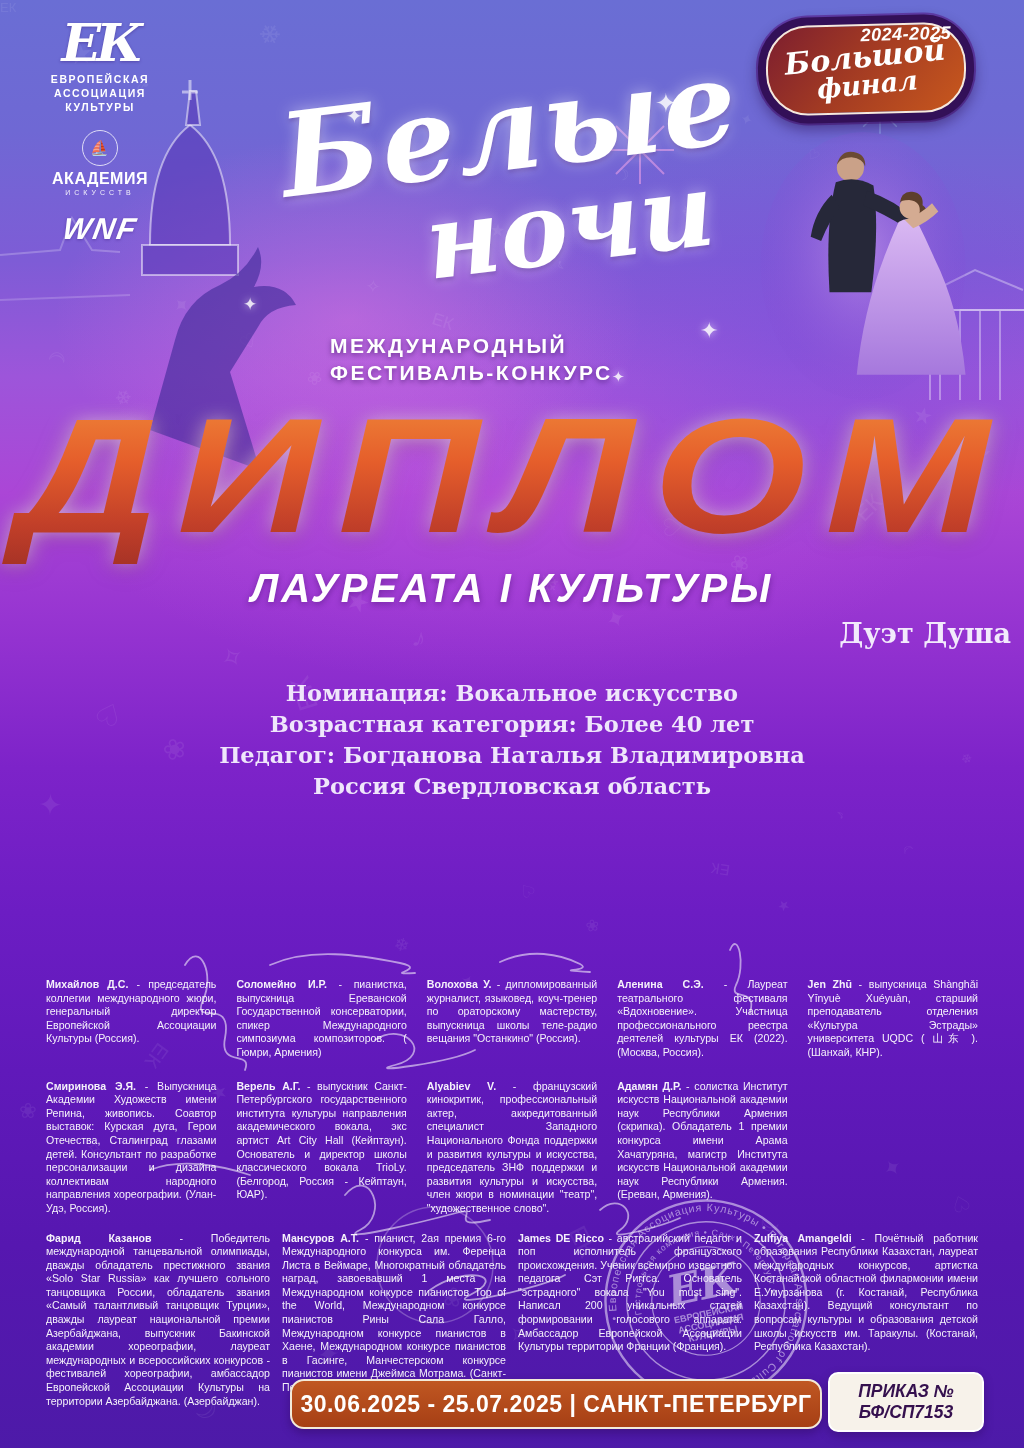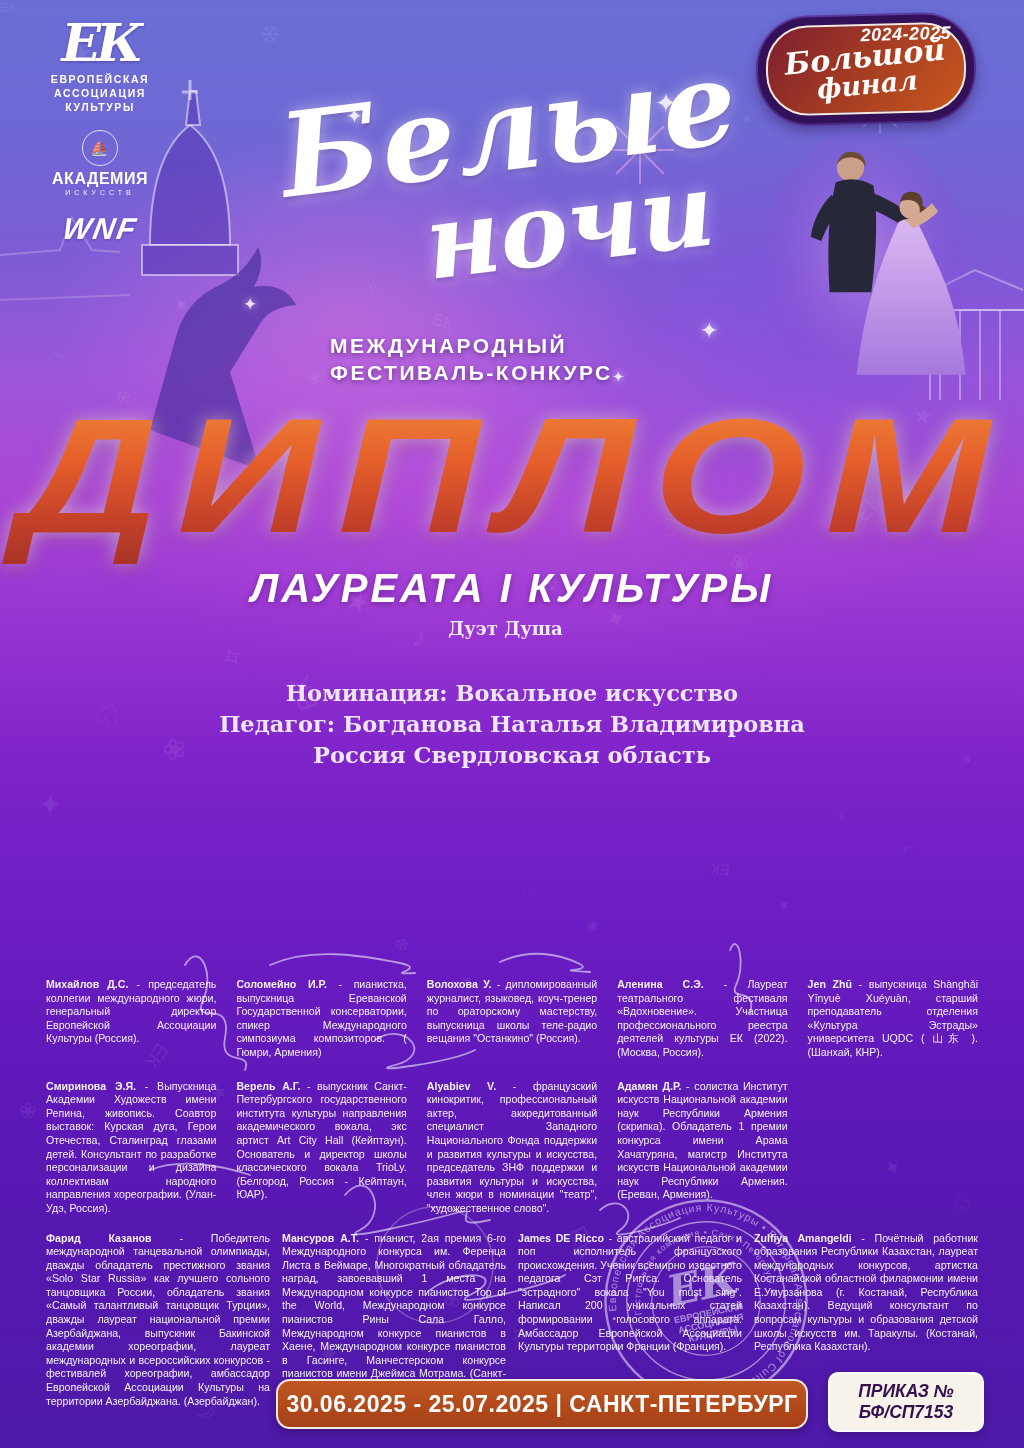--- a/index.html
+++ b/index.html
@@ -54,37 +54,37 @@
   .hero-sub{ position:absolute; left:330px; top:332px; width:360px; color:#fff; font-weight:bold; font-size:21px; line-height:27px; letter-spacing:2.5px; text-shadow:0 2px 5px rgba(40,10,80,.5); }
 
   
   .diploma-title{ position:absolute; left:0; right:0; top:388px; text-align:center;
       font-weight:bold; font-style:italic; font-size:164px; line-height:176px; letter-spacing:16px;
       transform:scaleX(1.2); transform-origin:center;
       background:linear-gradient(180deg,#f08a3a 0%, #e55e2b 42%, #c13f29 78%, #a83326 100%);
       -webkit-background-clip:text; background-clip:text; color:transparent;
       filter:drop-shadow(0 0 9px rgba(255,255,255,.55)) drop-shadow(0 4px 8px rgba(90,10,70,.35)); }
   .degree{ position:absolute; left:0; right:0; top:566px; text-align:center; color:#fff; font-weight:bold; font-style:italic; font-size:40px; letter-spacing:3px; text-shadow:0 2px 6px rgba(60,10,100,.45); }
-  .recipient{ position:absolute; left:0; right:13px; top:618px; text-align:center; color:#f2eafc; font-family:"DejaVu Serif",serif; font-weight:bold; font-size:18px; }
+  .recipient{ position:absolute; left:0; right:13px; top:618px; text-align:right; color:#f2eafc; font-family:"DejaVu Serif",serif; font-weight:bold; font-size:27px; }
   .details{ position:absolute; left:0; right:0; top:678px; text-align:center; color:#efe6fb; font-family:"DejaVu Serif",serif; font-weight:bold; font-size:22.5px; line-height:31px; }
 
   
   .jury{ position:absolute; left:46px; right:46px; top:978px; }
   .jury-grid5{ display:grid; grid-template-columns:repeat(5,1fr); column-gap:11px; row-gap:13px;gap:20px; }
   .jury-grid4{ display:grid; grid-template-columns:repeat(4,1fr); column-gap:12px; margin-top:16px; }
   .jury p{ font-size:10.6px; line-height:13.6px; text-align:justify; color:rgba(255,255,255,.94); }
   .jname{ font-weight:bold; }
   .signatures{ position:absolute; left:0; top:0; pointer-events:none; }
 
   
   .stamp{ position:absolute; left:590px; top:1180px; width:232px; height:242px; opacity:.55; transform:rotate(-12deg); pointer-events:none; }
   .stamp text{ fill:#f1eafc; }
 
   
-  .date-bar{ position:absolute; left:276px; top:1379px; width:532px; height:50px;
+  .date-bar{ position:absolute; left:290px; top:1379px; width:532px; height:50px;
       background:linear-gradient(180deg,#c05722 0%, #a63f15 100%);
       border:2.5px solid #f3ead9; border-radius:14px; display:flex; align-items:center; justify-content:center;
       color:#fff; font-weight:bold; font-size:23px; letter-spacing:.5px; box-shadow:0 4px 10px rgba(40,5,80,.4); }
   .order-box{ position:absolute; left:828px; top:1372px; width:156px; height:60px; background:#f7f2ea;
       border:2px solid #fff; border-radius:10px; display:flex; flex-direction:column; align-items:center; justify-content:center;
       color:#35104e; font-weight:bold; font-style:italic; font-size:17.5px; line-height:21px; box-shadow:0 4px 10px rgba(40,5,80,.35); }
 </style>
 </head>
 <body>
 
@@ -242,20 +242,21 @@
     <div>МЕЖДУНАРОДНЫЙ</div>
     <div>ФЕСТИВАЛЬ-КОНКУРС</div>
   </div>
 
   <div class="diploma-title">ДИПЛОМ</div>
   <div class="degree">ЛАУРЕАТА I КУЛЬТУРЫ</div>
   <div class="recipient">Дуэт Душа</div>
 
   <div class="details">
     <div>Номинация: Вокальное искусство</div>
+    <div>Возрастная категория: Более 40 лет</div>
     <div>Педагог: Богданова Наталья Владимировна</div>
     <div>Россия Свердловская область</div>
   </div>
 
   <div class="jury">
     <div class="jury-grid5">
       <p><span class="jname">Михайлов Д.С.</span> <span>- председатель коллегии международного жюри, генеральный директор Европейской Ассоциации Культуры (Россия).</span></p>
       <p><span class="jname">Соломейно И.Р.</span> <span>- пианистка, выпускница Ереванской Государственной консерватории, спикер Международного симпозиума композиторов. ( Гюмри, Армения)</span></p>
       <p><span class="jname">Волохова У.</span> <span>- дипломированный журналист, языковед, коуч-тренер по ораторскому мастерству, выпускница школы теле-радио вещания "Останкино" (Россия).</span></p>
       <p><span class="jname">Аленина С.Э.</span> <span>- Лауреат театрального фестиваля «Вдохновение». Участница профессионального реестра деятелей культуры ЕК (2022). (Москва, Россия).</span></p>

